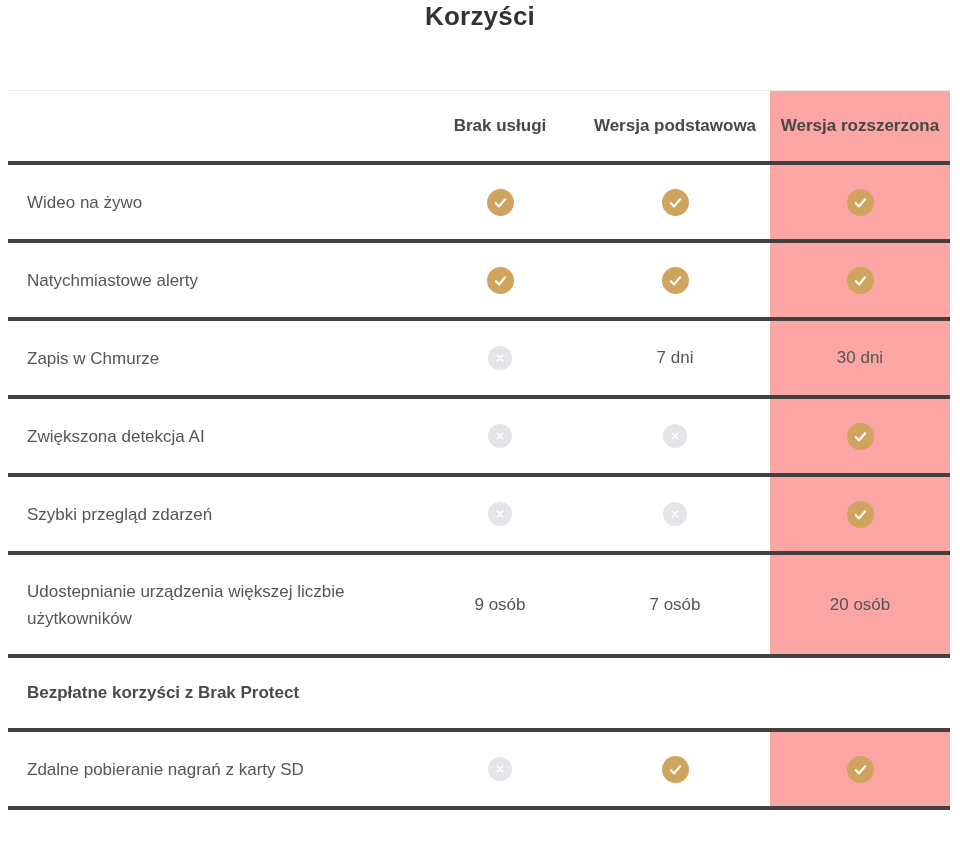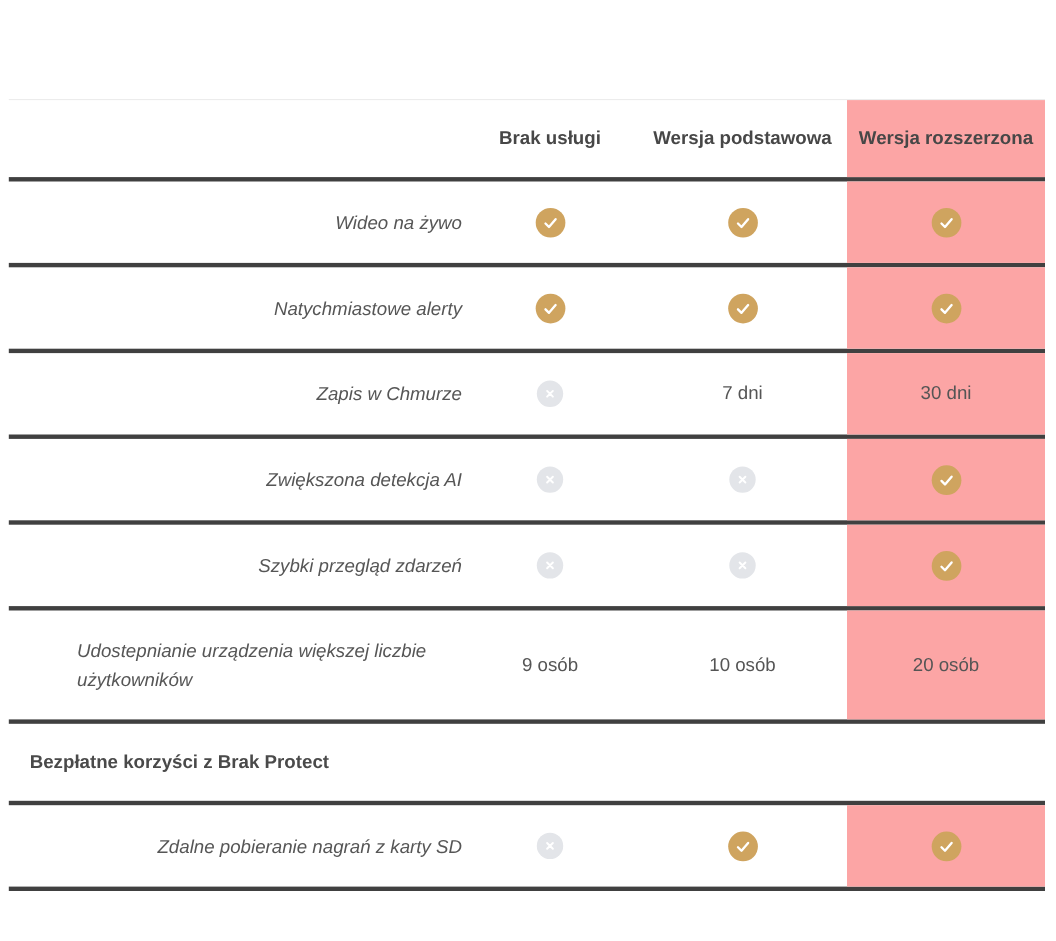--- a/index.html
+++ b/index.html
@@ -42,24 +42,23 @@
   .trow.section{ height: 70px; }
   .cell {
     display: flex;
     align-items: center;
     justify-content: center;
     height: 100%;
     font-size: 17px;
     color: #555555;
   }
   .cell.label-cell {
-    justify-content: flex-end;
+    justify-content: flex-start;
     padding-left: 19px;
     box-sizing: border-box;
-    font-style: italic;
   }
   .label-text {
     max-width: 350px;
     line-height: 27px;
     color: #565656;
   }
   .header .cell {
     font-weight: bold;
     color: #474747;
     font-size: 17px;
@@ -86,20 +85,21 @@
     width: 24px;
     height: 24px;
     background: #e3e5e9;
   }
   .icon-circle svg { display: block; }
 </style>
 </head>
 <body>
 
 <div class="page">
+  <div class="page-title">Korzyści</div>
 
   <div class="benefits-table">
     <div class="trow header">
       <div class="cell label-cell"></div>
       <div class="cell">Brak usługi</div>
       <div class="cell">Wersja podstawowa</div>
       <div class="cell hl">Wersja rozszerzona</div>
     </div>
     <div>
         <div class="trow normal">
@@ -225,21 +225,21 @@
           </div>
         </div>
         <div class="trow tall">
           <div class="cell label-cell">
             <span class="label-text">Udostepnianie urządzenia większej liczbie użytkowników</span>
           </div>
           <div class="cell">
             <span>9 osób</span>
           </div>
           <div class="cell">
-            <span>10 osób</span>
+            <span>7 osób</span>
           </div>
           <div class="cell hl">
             <span>20 osób</span>
           </div>
         </div>
         <div class="trow section">
           <div class="section-label" style="grid-column: 1 / 5;">Bezpłatne korzyści z Brak Protect</div>
         </div>
         <div class="trow normal">
           <div class="cell label-cell">

